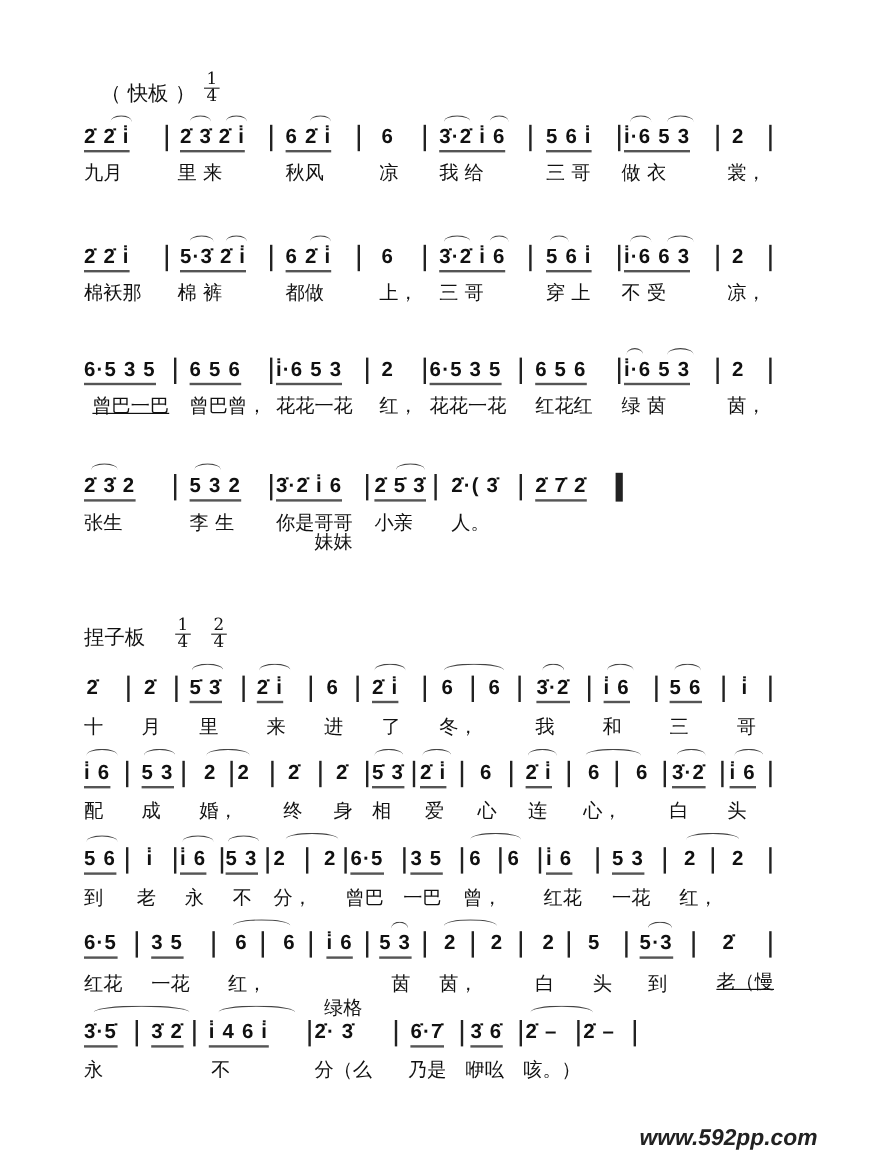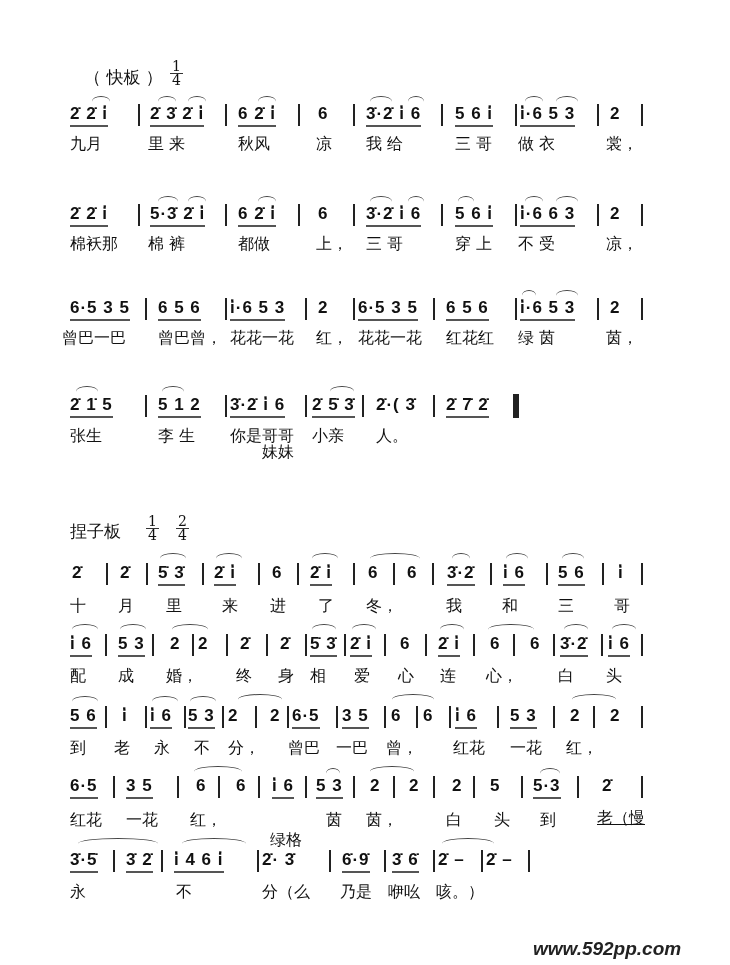--- a/index.html
+++ b/index.html
@@ -117,34 +117,34 @@
   <span class="group notes grp-u" style="left:446px;top:298px;">6 5 6</span>
   <span class="bar" style="left:515px;top:298px;"></span>
   <span class="group notes grp-u" style="left:520px;top:298px;">i̇·6 5 3</span>
   <span class="bar" style="left:597px;top:298px;"></span>
   <span class="group notes" style="left:610px;top:298px;">2</span>
   <span class="bar" style="left:641px;top:298px;"></span>
 
   <span class="slur" style="left:522px;top:290px;width:14px;"></span>
   <span class="slur" style="left:556px;top:290px;width:22px;"></span>
 
-  <span class="lyr" style="left:62px;top:328px;">曾巴一巴</span>
+  <span class="lyr" style="left:77px;top:328px;text-decoration:underline;">曾巴一巴</span>
   <span class="lyr" style="left:158px;top:328px;">曾巴曾，</span>
   <span class="lyr" style="left:230px;top:328px;">花花一花</span>
   <span class="lyr" style="left:316px;top:328px;">红，</span>
   <span class="lyr" style="left:358px;top:328px;">花花一花</span>
   <span class="lyr" style="left:446px;top:328px;">红花红</span>
   <span class="lyr" style="left:518px;top:328px;">绿  茵</span>
   <span class="lyr" style="left:606px;top:328px;">茵，</span>
 </div>
 
 <div>
-  <span class="group notes grp-u" style="left:70px;top:395px;">2̇ 1̇ 5</span>
+  <span class="group notes grp-u" style="left:70px;top:395px;">2̇ 3̇ 2</span>
   <span class="bar" style="left:145px;top:395px;"></span>
-  <span class="group notes grp-u" style="left:158px;top:395px;">5 1 2</span>
+  <span class="group notes grp-u" style="left:158px;top:395px;">5 3 2</span>
   <span class="bar" style="left:225px;top:395px;"></span>
   <span class="group notes grp-u" style="left:230px;top:395px;">3̇·2̇ i̇ 6</span>
   <span class="bar" style="left:305px;top:395px;"></span>
   <span class="group notes grp-u" style="left:312px;top:395px;">2̇ 5̇ 3̇</span>
   <span class="bar" style="left:362px;top:395px;"></span>
   <span class="group notes" style="left:376px;top:395px;">2̇·( 3̇</span>
   <span class="bar" style="left:433px;top:395px;"></span>
   <span class="group notes grp-u" style="left:446px;top:395px;">2̇ 7̇ 2̇</span>
   <span class="dbar" style="left:513px;top:394px;"></span>
 
@@ -366,21 +366,21 @@
 
 <div>
   <span class="group notes grp-u" style="left:70px;top:850px;">3̇·5̇</span>
   <span class="bar" style="left:113px;top:850px;"></span>
   <span class="group notes grp-u" style="left:126px;top:850px;">3̇ 2̇</span>
   <span class="bar" style="left:161px;top:850px;"></span>
   <span class="group notes grp-u" style="left:174px;top:850px;">i̇ 4  6 i̇</span>
   <span class="bar" style="left:257px;top:850px;"></span>
   <span class="group notes" style="left:262px;top:850px;">2̇·  3̇</span>
   <span class="bar" style="left:329px;top:850px;"></span>
-  <span class="group notes grp-u" style="left:342px;top:850px;">6̇·9̇</span>
+  <span class="group notes grp-u" style="left:342px;top:850px;">6̇·7̇</span>
   <span class="bar" style="left:384px;top:850px;"></span>
   <span class="group notes grp-u" style="left:392px;top:850px;">3̇ 6̇</span>
   <span class="bar" style="left:433px;top:850px;"></span>
   <span class="group notes" style="left:438px;top:850px;">2̇ –</span>
   <span class="bar" style="left:481px;top:850px;"></span>
   <span class="group notes" style="left:486px;top:850px;">2̇ –</span>
   <span class="bar" style="left:528px;top:850px;"></span>
 
   <span class="slur" style="left:78px;top:838px;width:80px;"></span>
   <span class="slur" style="left:182px;top:838px;width:64px;"></span>

